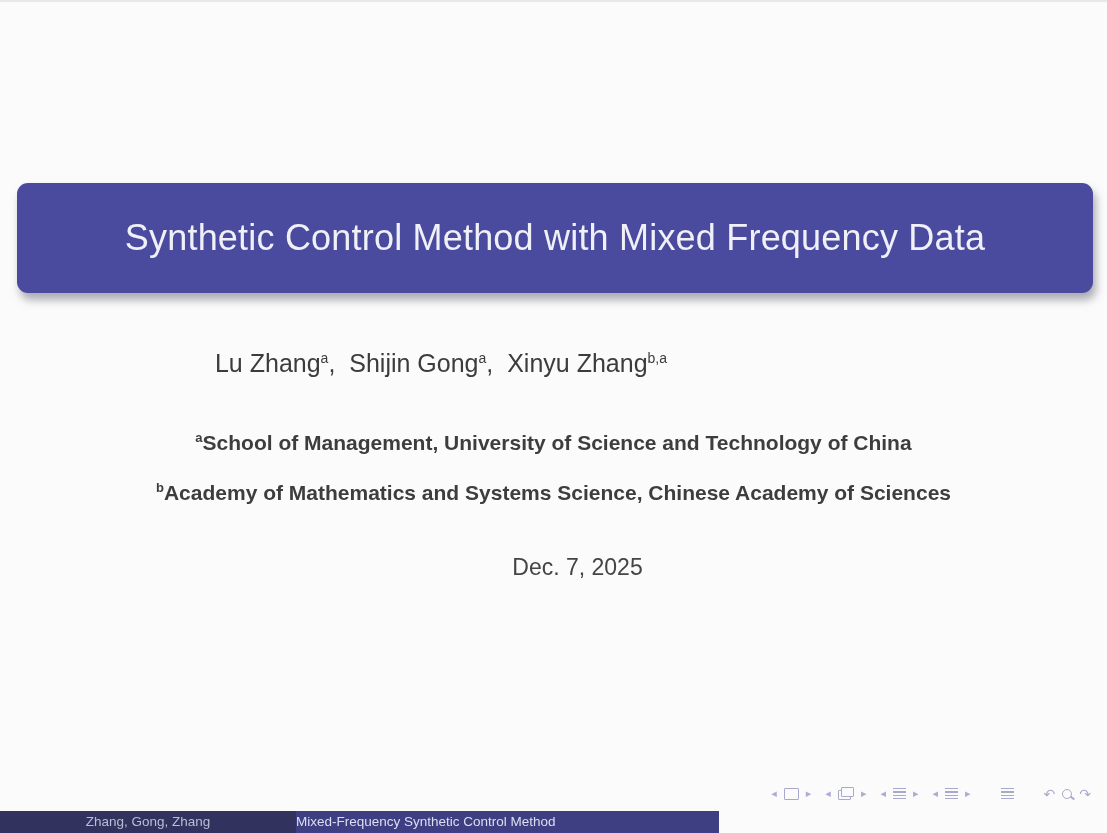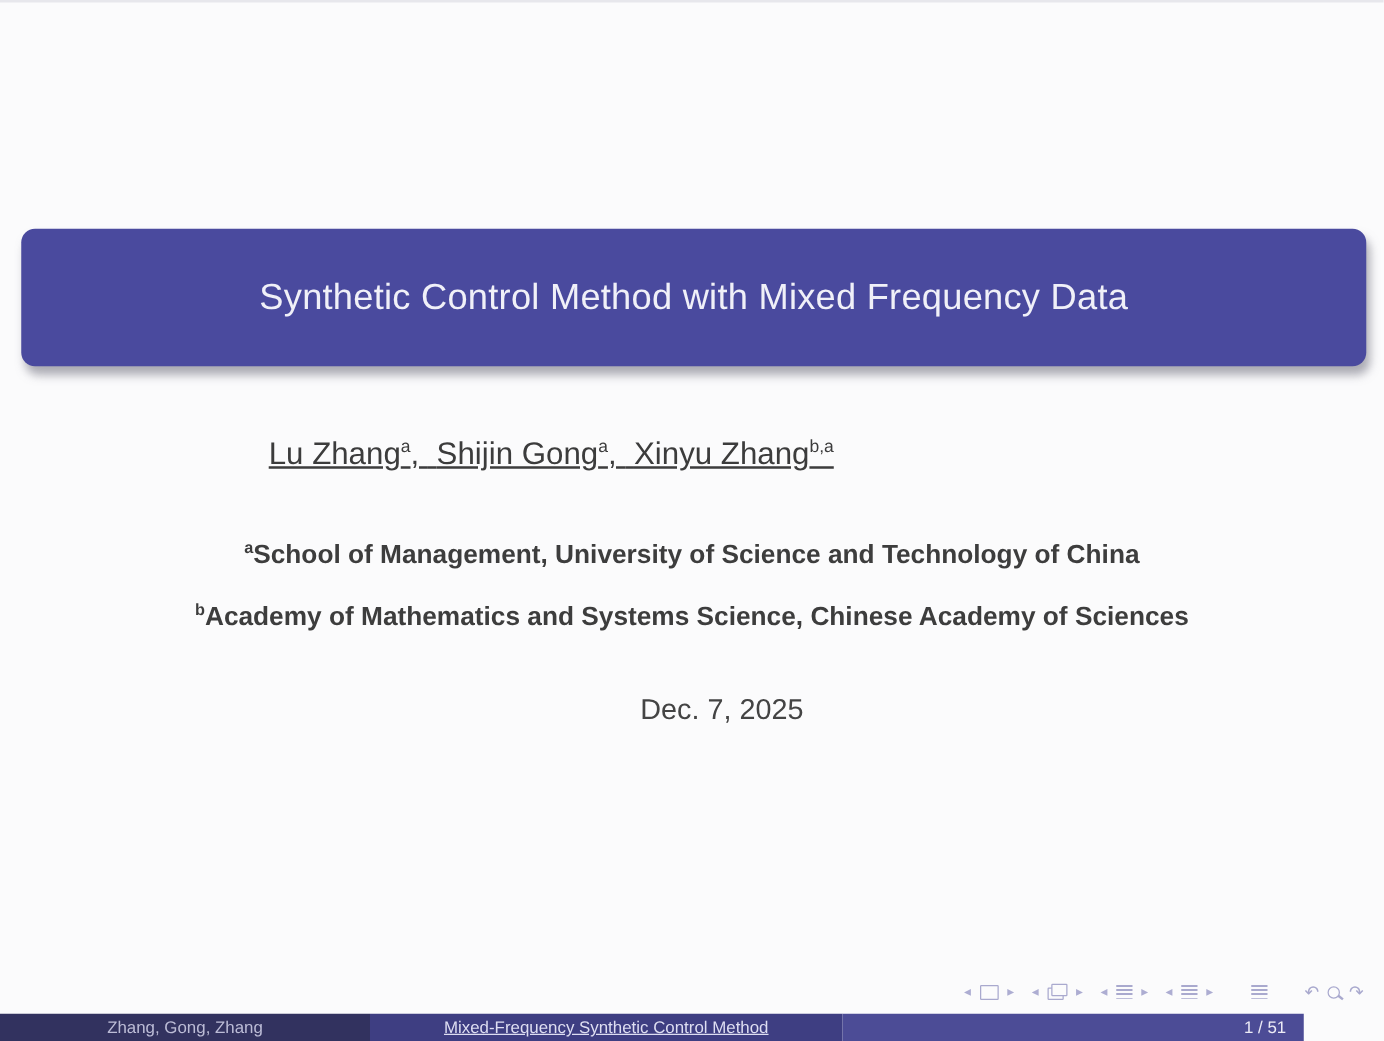--- a/index.html
+++ b/index.html
@@ -19,28 +19,28 @@
   .title-box {
     position: absolute; left: 17px; top: 183px;
     width: 1076px; height: 110px;
     background: #4a4a9e;
     border-radius: 11px;
     box-shadow: 3px 7px 8px rgba(105,105,120,0.55);
     display: flex; align-items: center; justify-content: center;
   }
   .title-box .title-text {
     color: #f0f0f8;
-    font-size: 29px;
+    font-size: 36px;
     letter-spacing: 0.2px;
     white-space: nowrap;
   }
   
   .authors {
     position: absolute; top: 349px; left: 0; width: 882px;
-    text-align: center; font-size: 25px; color: #3c3c3c; text-decoration: underline;
+    text-align: center; font-size: 25px; color: #3c3c3c;
   }
   .authors sup { font-size: 14px; }
   .affil {
     position: absolute; left: 0; width: 1107px;
     text-align: center; font-size: 21px; color: #3d3d3d; font-weight: bold;
   }
   .affil sup { font-size: 13px; }
   .affil-a { top: 430px; }
   .affil-b { top: 480px; }
   .date-line {
@@ -87,21 +87,21 @@
   }
   
   .footline {
     position: absolute; left: 0; bottom: 0; width: 1107px; height: 22px;
     display: flex; font-size: 13.5px; line-height: 22px;
   }
   .foot-left {
     width: 296px; background: #32325f; color: #bcbcd6; text-align: center;
   }
   .foot-middle {
-    width: 378px; background: #3e3e82; color: #dedef2; text-align: center; text-decoration: underline;
+    width: 423px; background: #3e3e82; color: #dedef2; text-align: left;
   }
   .foot-right {
     width: 369px; background: #4c4c96; color: #ecect; color: #ecebf6;
     text-align: right; padding-right: 14px; box-sizing: border-box;
   }
 </style>
 </head>
 <body>
 
 <div class="top-edge"></div>
@@ -152,14 +152,13 @@
   <span class="nav-group gap-lg">
     <span class="arrow-glyph">↶</span>
     <span class="search-icon"></span>
     <span class="arrow-glyph">↷</span>
   </span>
 </div>
 
 <div class="footline">
   <div class="foot-left">Zhang, Gong, Zhang</div>
   <div class="foot-middle">Mixed-Frequency Synthetic Control Method</div>
-  <div class="foot-right">1 / 51</div>
 </div>
 
 </body></html>

